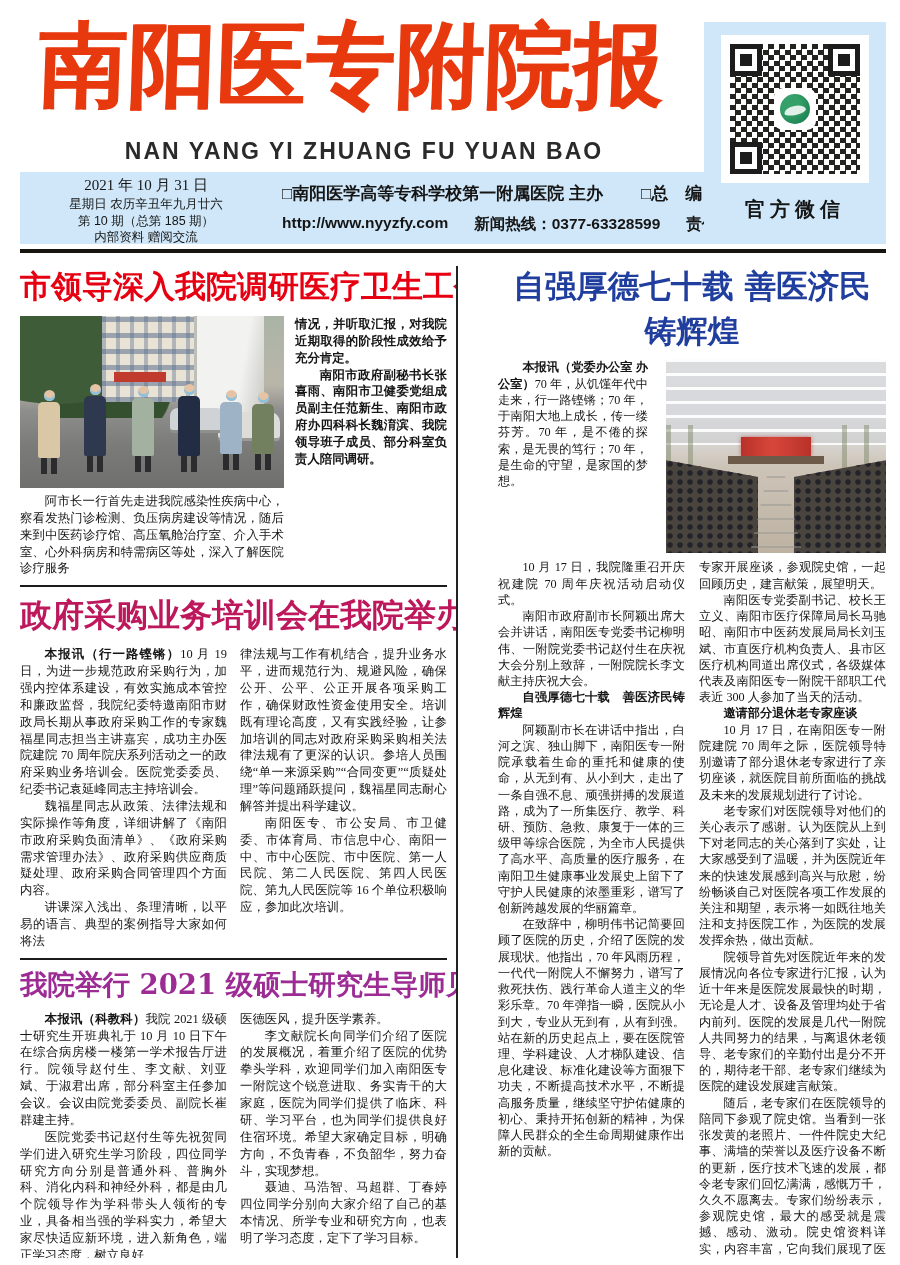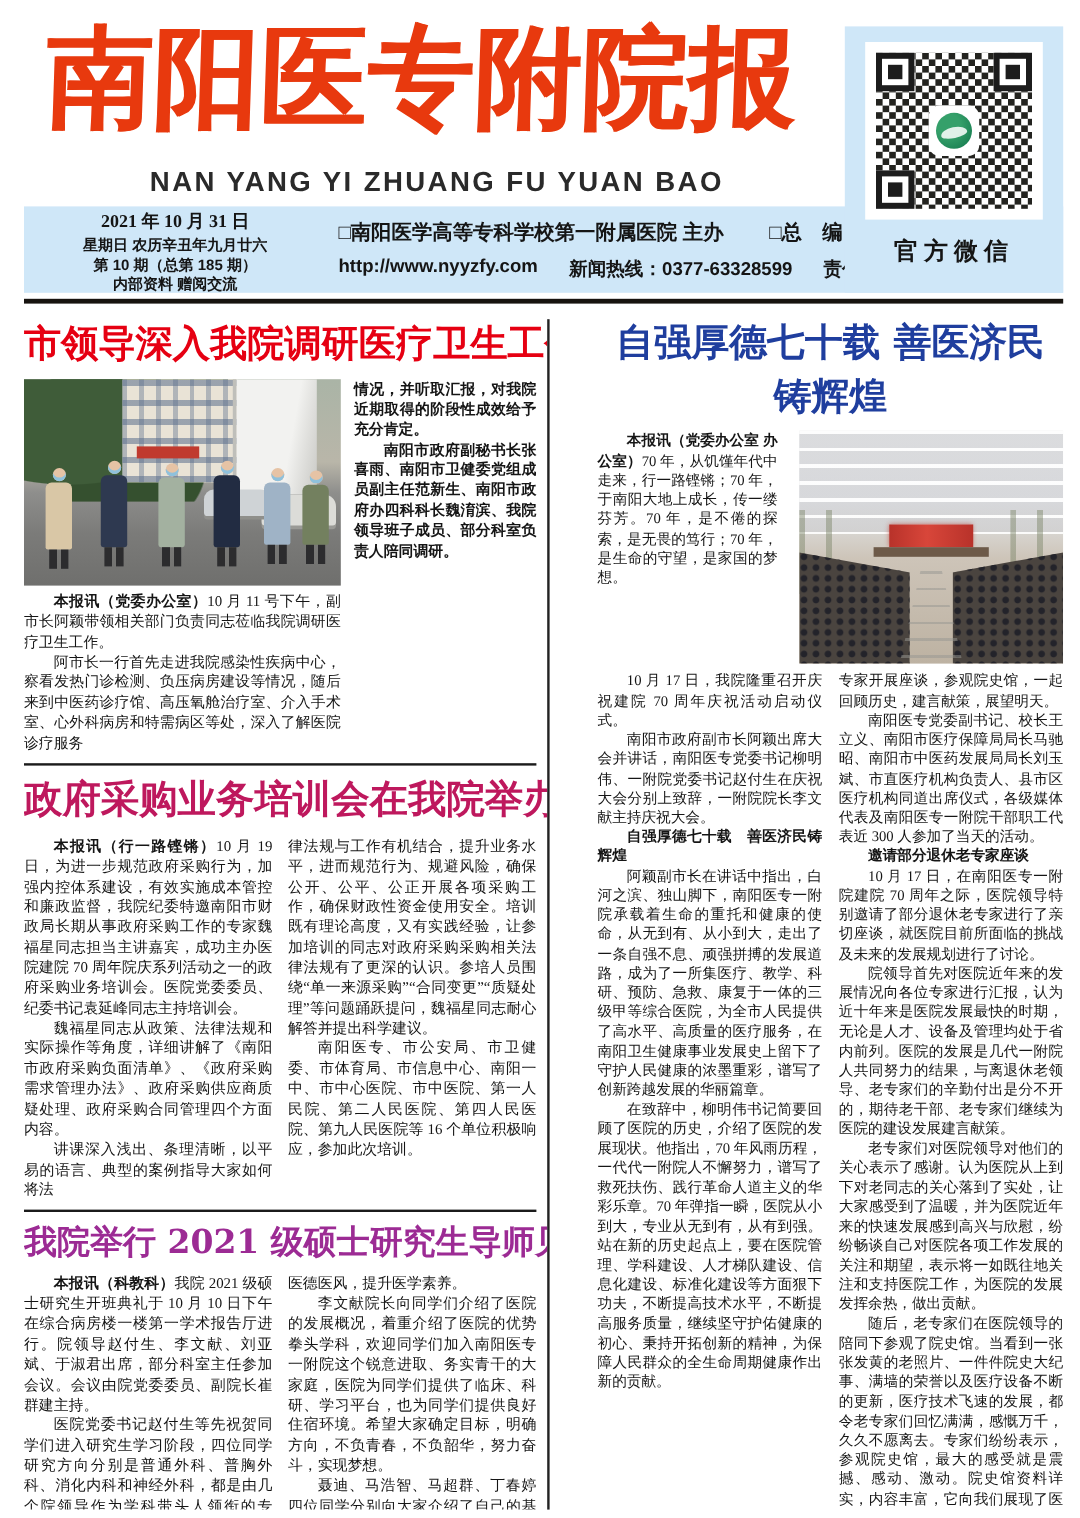--- a/index.html
+++ b/index.html
@@ -22,21 +22,21 @@
   .pinyin {
     position:absolute; left:14px; top:138px; width:660px; text-align:center;
     font-family:"Liberation Sans",sans-serif; font-weight:600; color:#2a2a2a;
     font-size:23px; letter-spacing:2px; white-space:nowrap;
   }
   .info-bar {
     position:absolute; left:0; top:172px; width:866px; height:72px;
     background:#cfe7f8; display:flex; align-items:center;
   }
   .date-block {
-    width:252px; text-align:center; font-weight:bold; line-height:1.32; padding-top:6px;
+    width:252px; text-align:center; font-weight:normal; line-height:1.32; padding-top:6px;
     font-family:"Liberation Sans",sans-serif;
   }
   .date-l1 { font-family:"Liberation Serif",serif; font-size:15px; }
   .date-l2,.date-l3,.date-l4 { font-size:12.5px; }
   .info-block { flex:1; padding-left:10px; font-weight:bold; font-family:"Liberation Sans",sans-serif; }
   .info-row { display:flex; align-items:flex-start; white-space:nowrap; }
   .info-row1 { font-size:17px; gap:38px; margin-bottom:9px; }
   .info-row2 { font-size:15.5px; gap:26px; }
   .qr-panel {
     position:absolute; right:0; top:22px; width:182px; height:222px;
@@ -200,21 +200,20 @@
               <div class="p1-banner"></div>
               <div class="p1-car1"></div>
               <div class="p1-car2"></div>
               <div class="p1-fig f1"></div>
               <div class="p1-fig f2"></div>
               <div class="p1-fig f3"></div>
               <div class="p1-fig f4"></div>
               <div class="p1-fig f5"></div>
               <div class="p1-fig f6"></div>
             </div>
-            <p class="para"><b class="lead-label">本报讯（党委办公室）</b><span>10 月 11 号下午，副市长阿颖带领相关部门负责同志莅临我院调研医疗卫生工作。</span></p>
             <p class="para">阿市长一行首先走进我院感染性疾病中心，察看发热门诊检测、负压病房建设等情况，随后来到中医药诊疗馆、高压氧舱治疗室、介入手术室、心外科病房和特需病区等处，深入了解医院诊疗服务</p>
           </div>
           <div class="a1-textcol">
             <p class="para noindent">情况，并听取汇报，对我院近期取得的阶段性成效给予充分肯定。</p>
             <p class="para">南阳市政府副秘书长张喜雨、南阳市卫健委党组成员副主任范新生、南阳市政府办四科科长魏淯滨、我院领导班子成员、部分科室负责人陪同调研。</p>
           </div>
         </div>
       </div>
 
       <hr class="h-rule">
@@ -282,20 +281,20 @@
           <p class="para subhead">自强厚德七十载　善医济民铸辉煌</p>
           <p class="para">阿颖副市长在讲话中指出，白河之滨、独山脚下，南阳医专一附院承载着生命的重托和健康的使命，从无到有、从小到大，走出了一条自强不息、顽强拼搏的发展道路，成为了一所集医疗、教学、科研、预防、急救、康复于一体的三级甲等综合医院，为全市人民提供了高水平、高质量的医疗服务，在南阳卫生健康事业发展史上留下了守护人民健康的浓墨重彩，谱写了创新跨越发展的华丽篇章。</p>
           <p class="para">在致辞中，柳明伟书记简要回顾了医院的历史，介绍了医院的发展现状。他指出，70 年风雨历程，一代代一附院人不懈努力，谱写了救死扶伤、践行革命人道主义的华彩乐章。70 年弹指一瞬，医院从小到大，专业从无到有，从有到强。站在新的历史起点上，要在医院管理、学科建设、人才梯队建设、信息化建设、标准化建设等方面狠下功夫，不断提高技术水平，不断提高服务质量，继续坚守护佑健康的初心、秉持开拓创新的精神，为保障人民群众的全生命周期健康作出新的贡献。</p>
 
         </div>
         <div class="col">
           <p class="para noindent">专家开展座谈，参观院史馆，一起回顾历史，建言献策，展望明天。</p>
           <p class="para">南阳医专党委副书记、校长王立义、南阳市医疗保障局局长马驰昭、南阳市中医药发展局局长刘玉斌、市直医疗机构负责人、县市区医疗机构同道出席仪式，各级媒体代表及南阳医专一附院干部职工代表近 300 人参加了当天的活动。</p>
           <p class="para subhead">邀请部分退休老专家座谈</p>
           <p class="para">10 月 17 日，在南阳医专一附院建院 70 周年之际，医院领导特别邀请了部分退休老专家进行了亲切座谈，就医院目前所面临的挑战及未来的发展规划进行了讨论。</p>
+          <p class="para">老专家们对医院领导对他们的关心表示了感谢。认为医院从上到下对老同志的关心落到了实处，让大家感受到了温暖，并为医院近年来的快速发展感到高兴与欣慰，纷纷畅谈自己对医院各项工作发展的关注和期望，表示将一如既往地关注和支持医院工作，为医院的发展发挥余热，做出贡献。</p>
           <p class="para">院领导首先对医院近年来的发展情况向各位专家进行汇报，认为近十年来是医院发展最快的时期，无论是人才、设备及管理均处于省内前列。医院的发展是几代一附院人共同努力的结果，与离退休老领导、老专家们的辛勤付出是分不开的，期待老干部、老专家们继续为医院的建设发展建言献策。</p>
-          <p class="para">老专家们对医院领导对他们的关心表示了感谢。认为医院从上到下对老同志的关心落到了实处，让大家感受到了温暖，并为医院近年来的快速发展感到高兴与欣慰，纷纷畅谈自己对医院各项工作发展的关注和期望，表示将一如既往地关注和支持医院工作，为医院的发展发挥余热，做出贡献。</p>
           <p class="para">随后，老专家们在医院领导的陪同下参观了院史馆。当看到一张张发黄的老照片、一件件院史大纪事、满墙的荣誉以及医疗设备不断的更新，医疗技术飞速的发展，都令老专家们回忆满满，感慨万千，久久不愿离去。专家们纷纷表示，参观院史馆，最大的感受就是震撼、感动、激动。院史馆资料详实，内容丰富，它向我们展现了医院的发展历程，记录了医院从无到有、从弱到强、从过去的平凡到现在辉煌的发展历程。作为医院的一员，感到光荣与自豪，希望医院能够再接再厉，走向更大的辉煌。</p>
         </div>
       </div>
     </div>
   </div>
 </div>
 
 </body></html>

